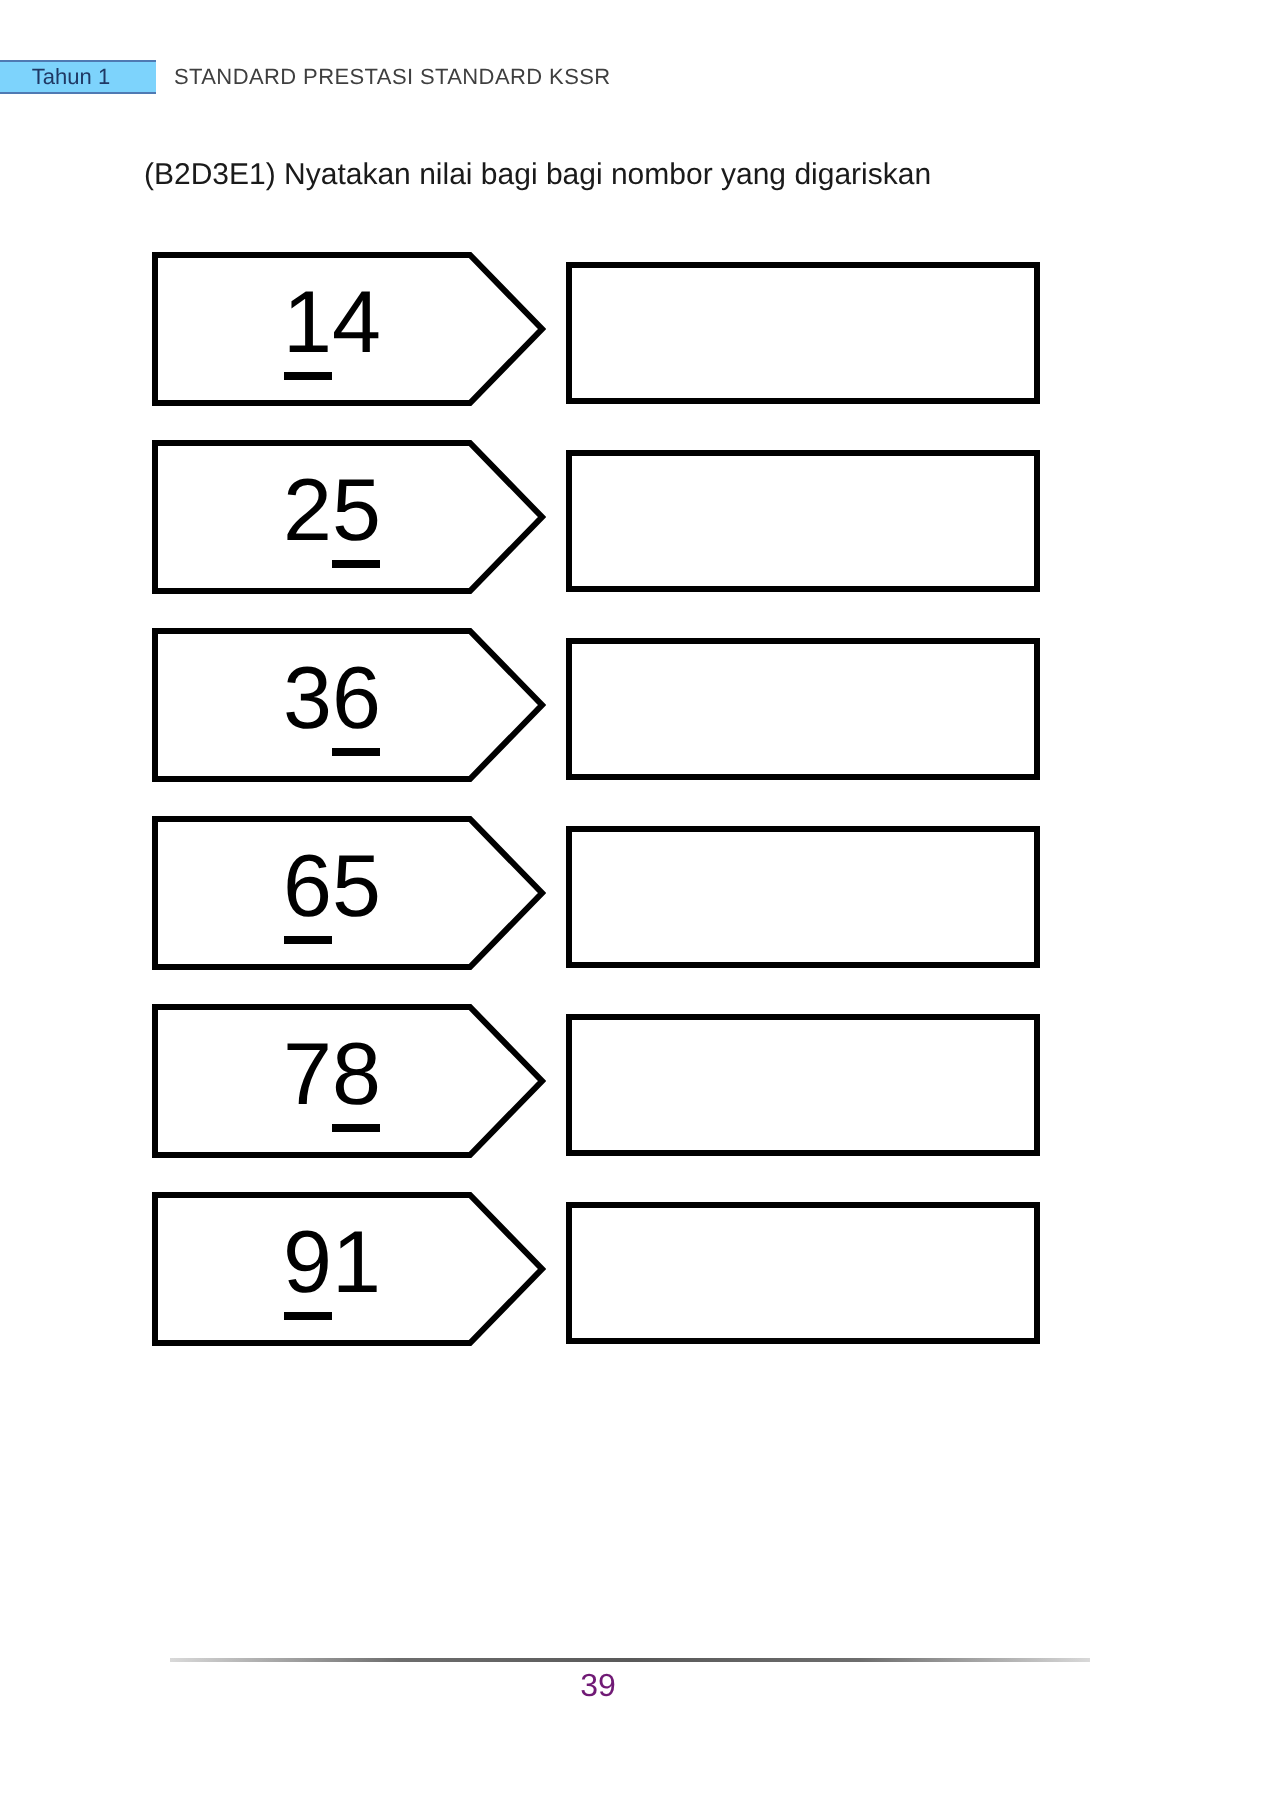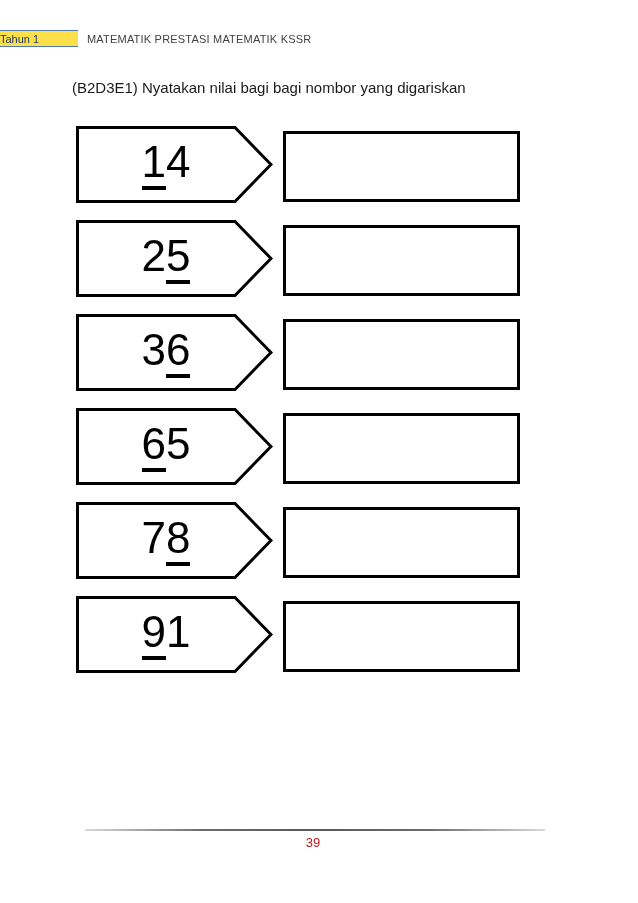--- a/index.html
+++ b/index.html
@@ -16,27 +16,27 @@
     overflow: hidden;
   }
 
   
   #year-tab {
     position: absolute;
     left: 0;
     top: 30px;
     width: 78px;
     height: 17px;
-    background: #fde047;
+    background: #7dd3fc;
     border-top: 1px solid #4f7ab3;
     border-bottom: 1px solid #4f7ab3;
     color: #1f3864;
     font-size: 11px;
     line-height: 16px;
-    text-align: left;
+    text-align: center;
     padding-right: 7px;
     box-sizing: border-box;
   }
   #header-title {
     position: absolute;
     left: 87px;
     top: 31px;
     height: 17px;
     line-height: 16px;
     font-size: 11px;
@@ -110,35 +110,35 @@
   #footer-divider {
     position: absolute;
     left: 85px;
     top: 829px;
     width: 460px;
     height: 2px;
     background: linear-gradient(to right, #d9d9d9, #6d6d6d 25%, #595959 50%, #6d6d6d 75%, #d9d9d9);
   }
   #page-number {
     position: absolute;
-    left: 83px;
+    left: 69px;
     top: 835px;
     width: 460px;
     text-align: center;
-    font-size: 13px;
-    color: #b91c1c;
+    font-size: 16px;
+    color: #701a75;
   }
 </style>
 </head>
 <body>
 
 <div id="page">
 
   <div id="year-tab">Tahun 1</div>
-  <div id="header-title">MATEMATIK PRESTASI MATEMATIK KSSR</div>
+  <div id="header-title">STANDARD PRESTASI STANDARD KSSR</div>
 
   <div id="instruction">(B2D3E1) Nyatakan nilai bagi bagi nombor yang digariskan</div>
 
   <div id="rows">
 
     <div class="row">
       <svg class="arrow" viewBox="0 0 197 77" xmlns="http://www.w3.org/2000/svg">
         <polygon points="1.5,1.5 159,1.5 195,38.5 159,75.5 1.5,75.5" fill="#ffffff" stroke="#000000" stroke-width="3"></polygon>
       </svg>
       <div class="num">

